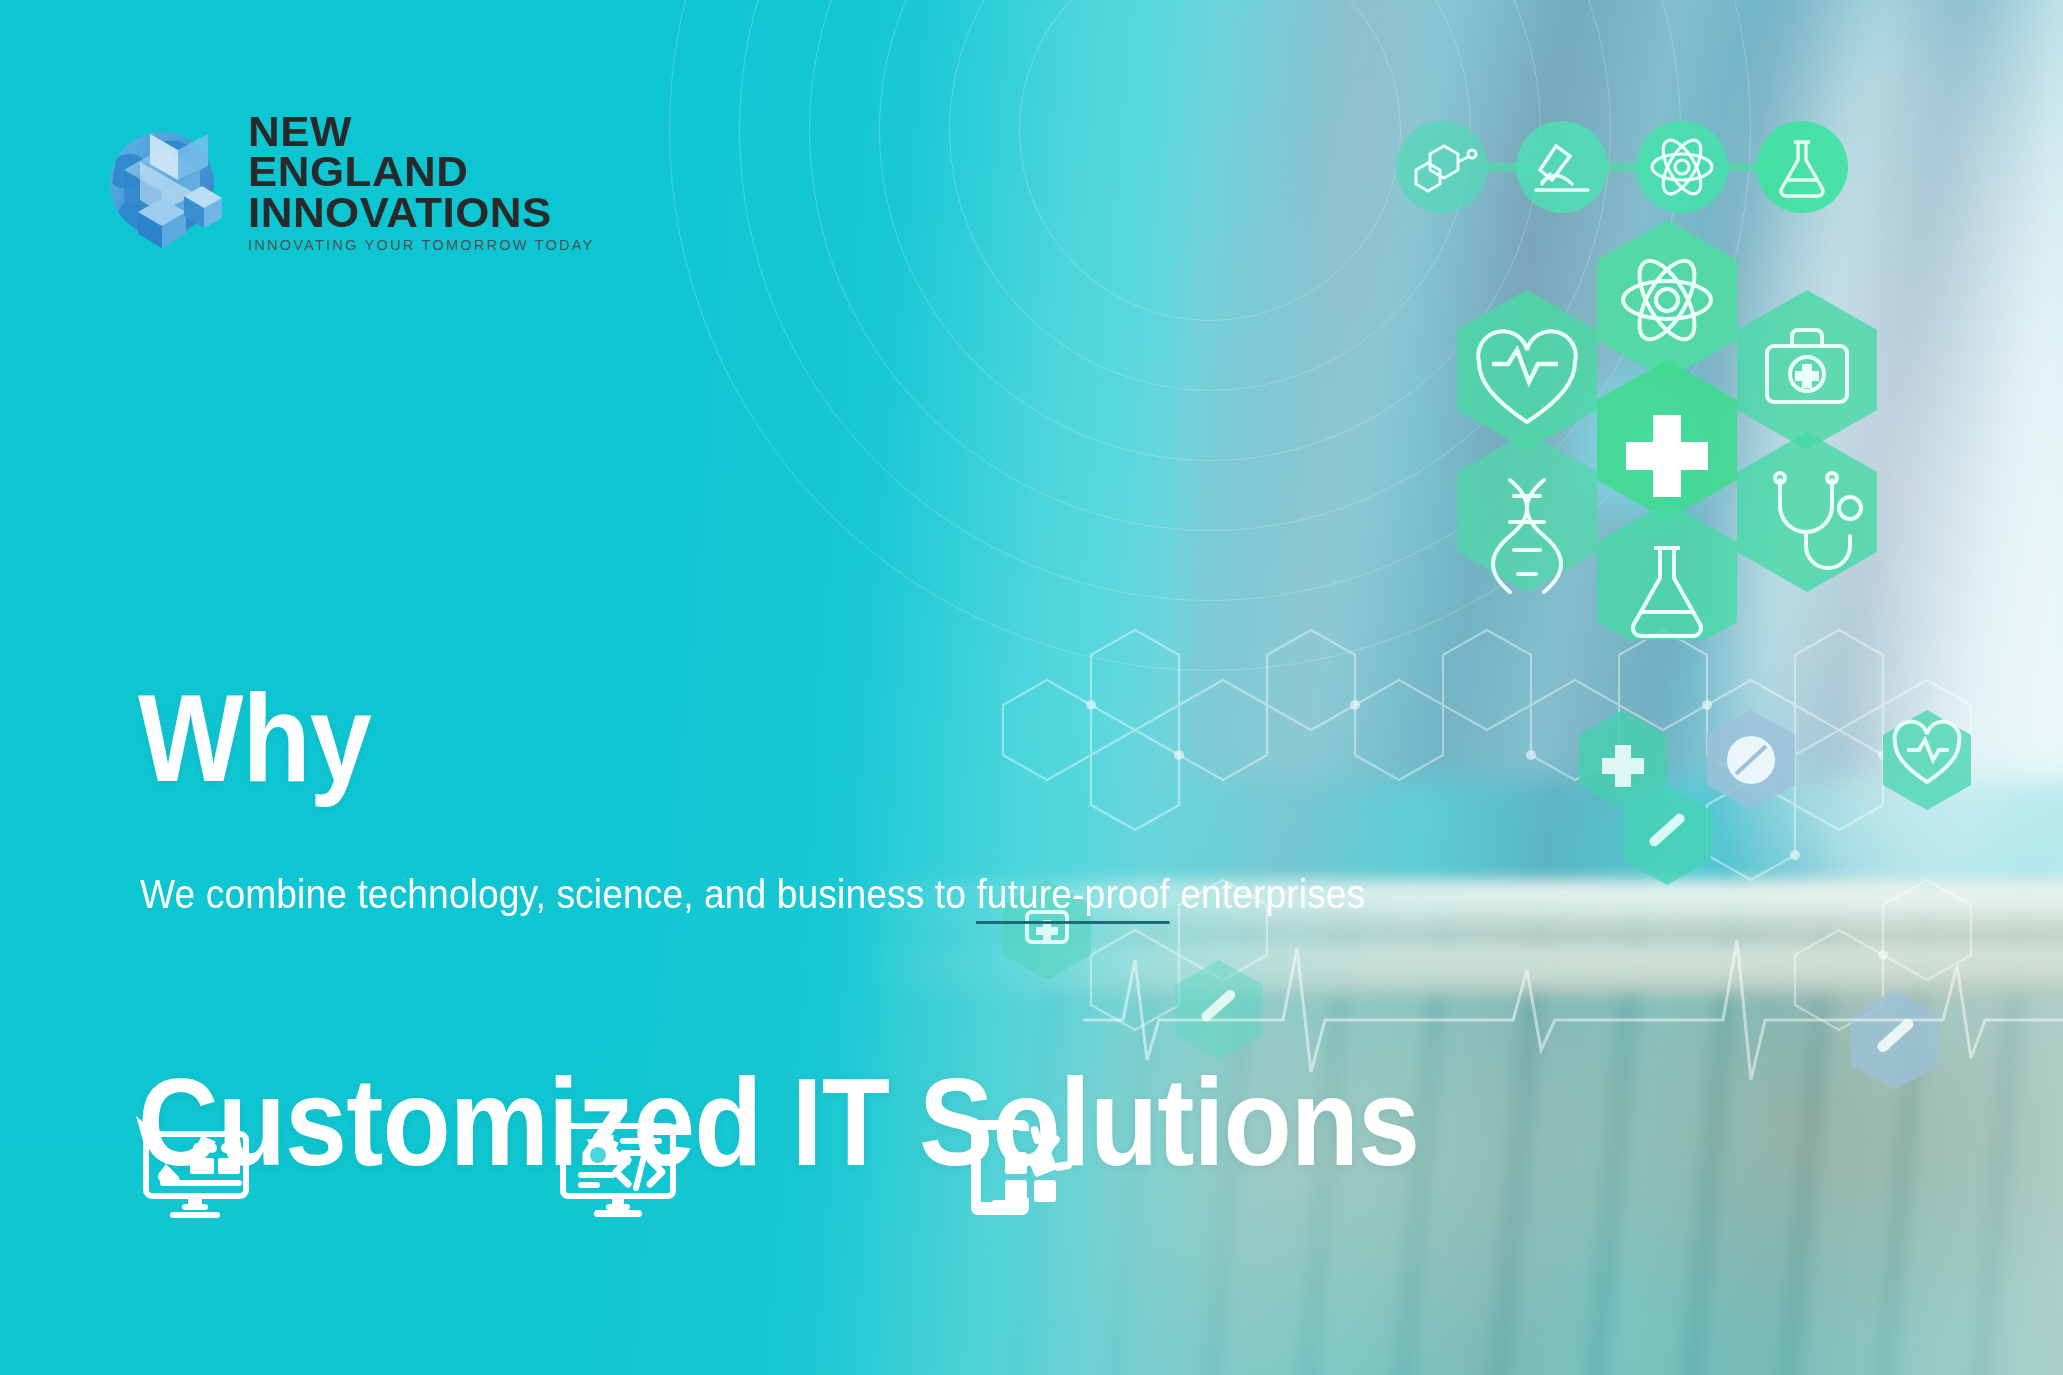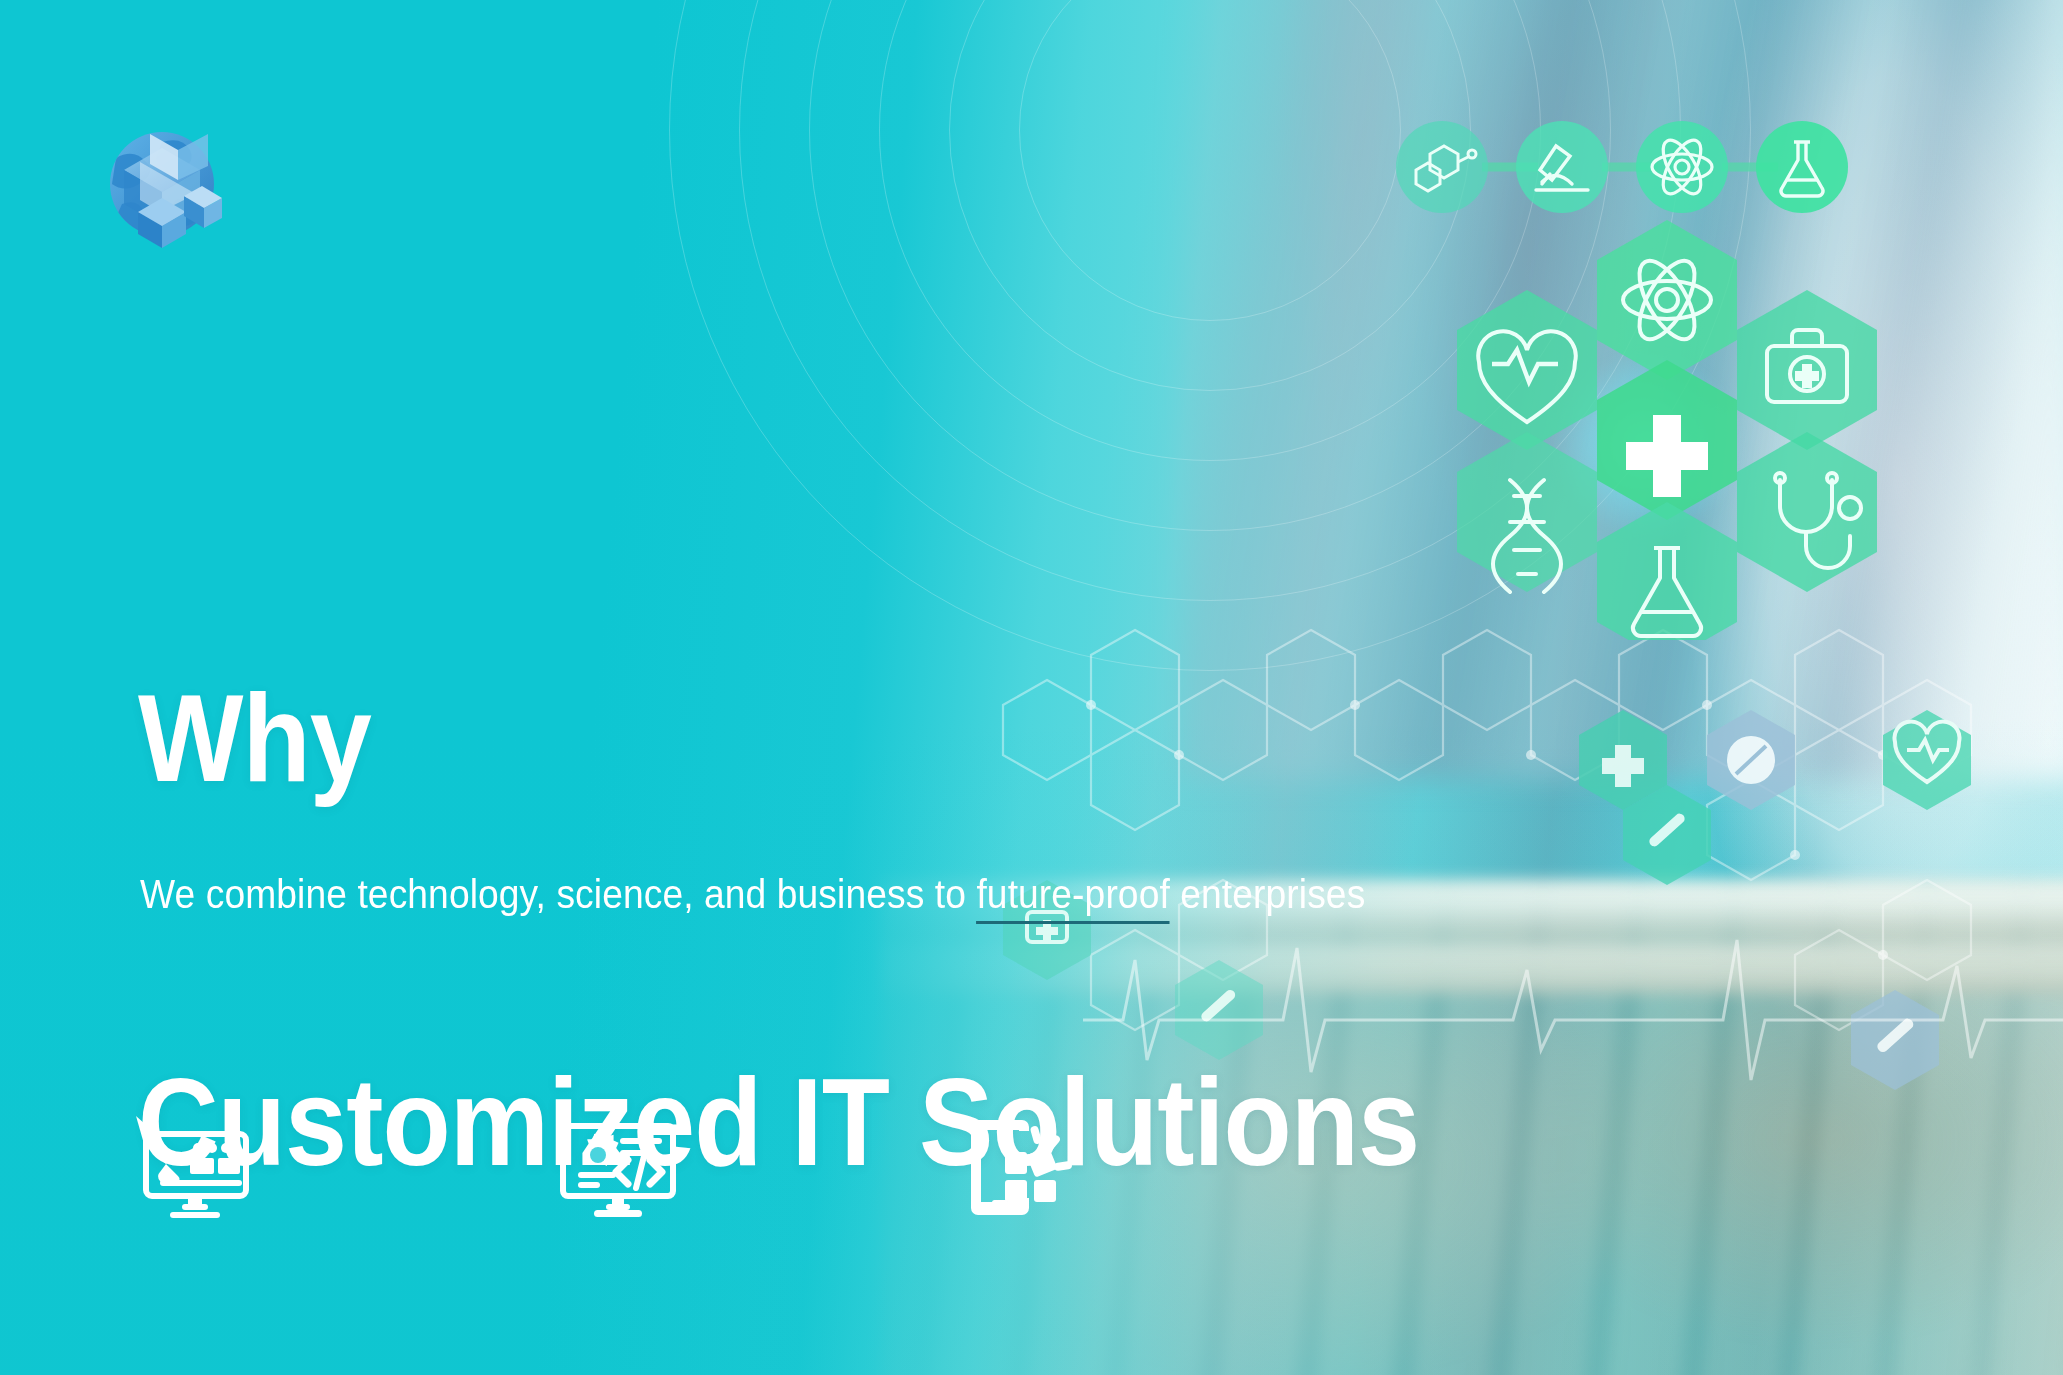--- a/index.html
+++ b/index.html
@@ -416,20 +416,26 @@
         <polygon points="58,118 82,104 82,126 58,140" fill="#5aa9df"></polygon>
         <polygon points="34,104 58,90 82,104 58,118" fill="#9ccdf0"></polygon>
       </g>
       <g>
         <polygon points="80,88 100,100 100,120 80,108" fill="#3a8fd0"></polygon>
         <polygon points="100,100 118,90 118,110 100,120" fill="#6fb6e4"></polygon>
         <polygon points="80,88 98,78 118,90 100,100" fill="#bbddf5"></polygon>
       </g>
     </svg>
 
+    <div class="logo-text">
+      <span class="l1">NEW</span>
+      <span class="l2">ENGLAND</span>
+      <span class="l3">INNOVATIONS</span>
+      <span class="logo-tag">INNOVATING YOUR TOMORROW TODAY</span>
+    </div>
   </div>
 
   <div class="headline">
     <span class="ln">Why</span>
     <span class="ln">Customized IT Solutions</span>
     
   </div>
 
   <div class="subtitle"><span>We combine technology, science, and business to </span><span class="hl">future-proof</span><span> enterprises</span></div>
 

